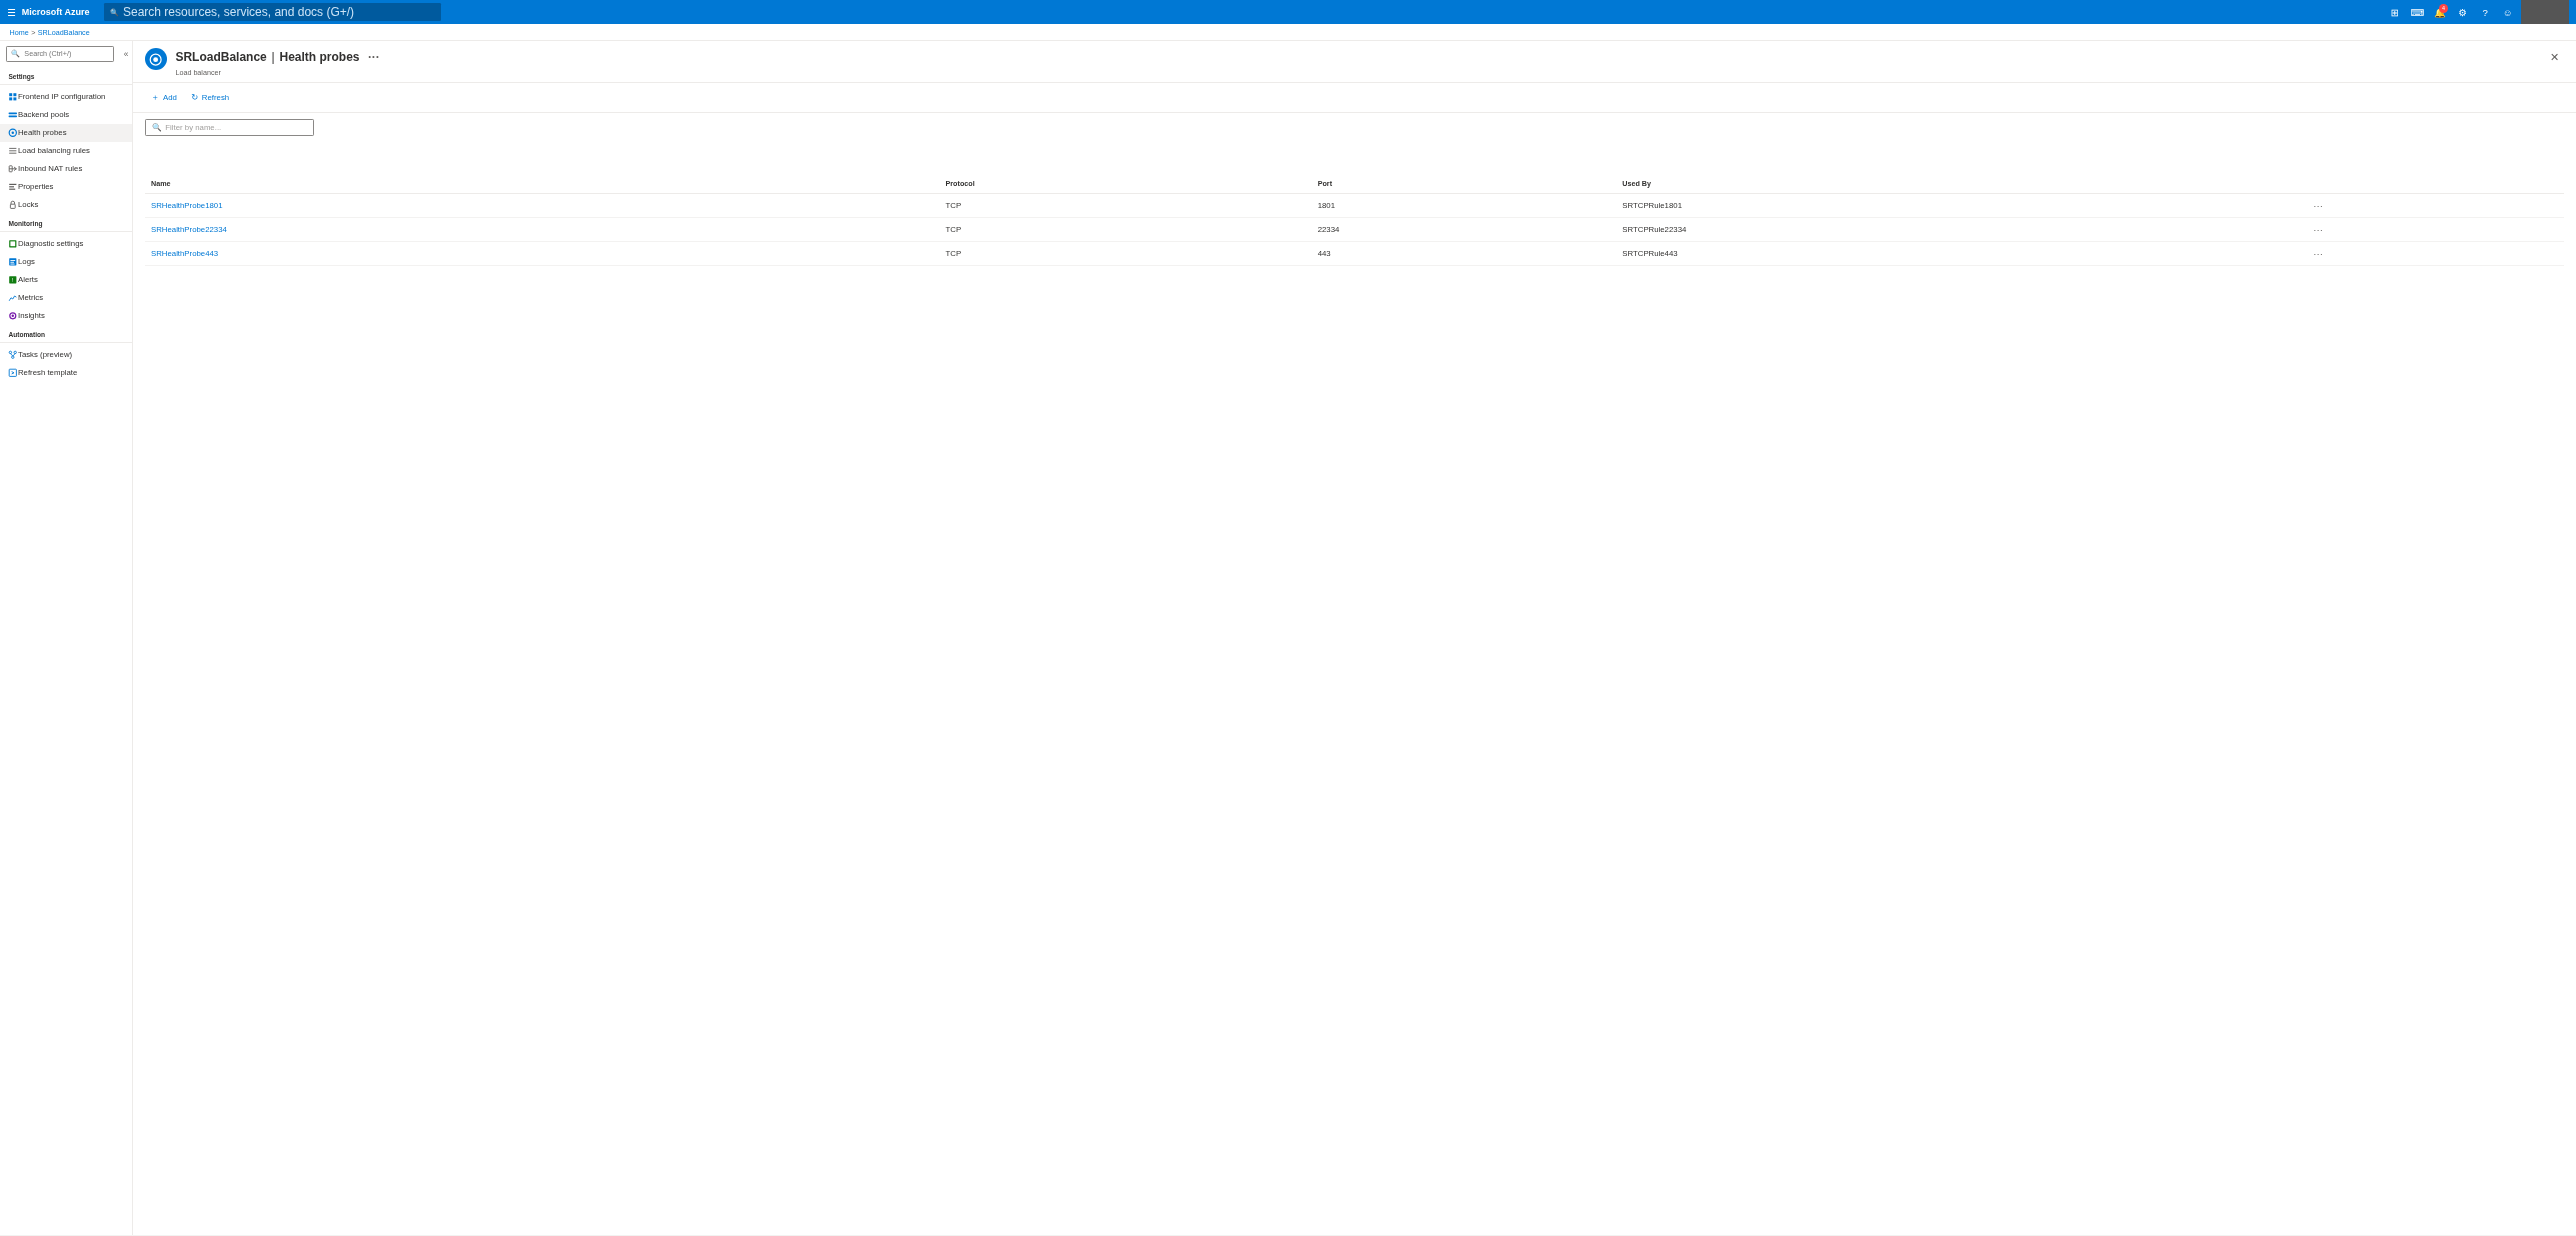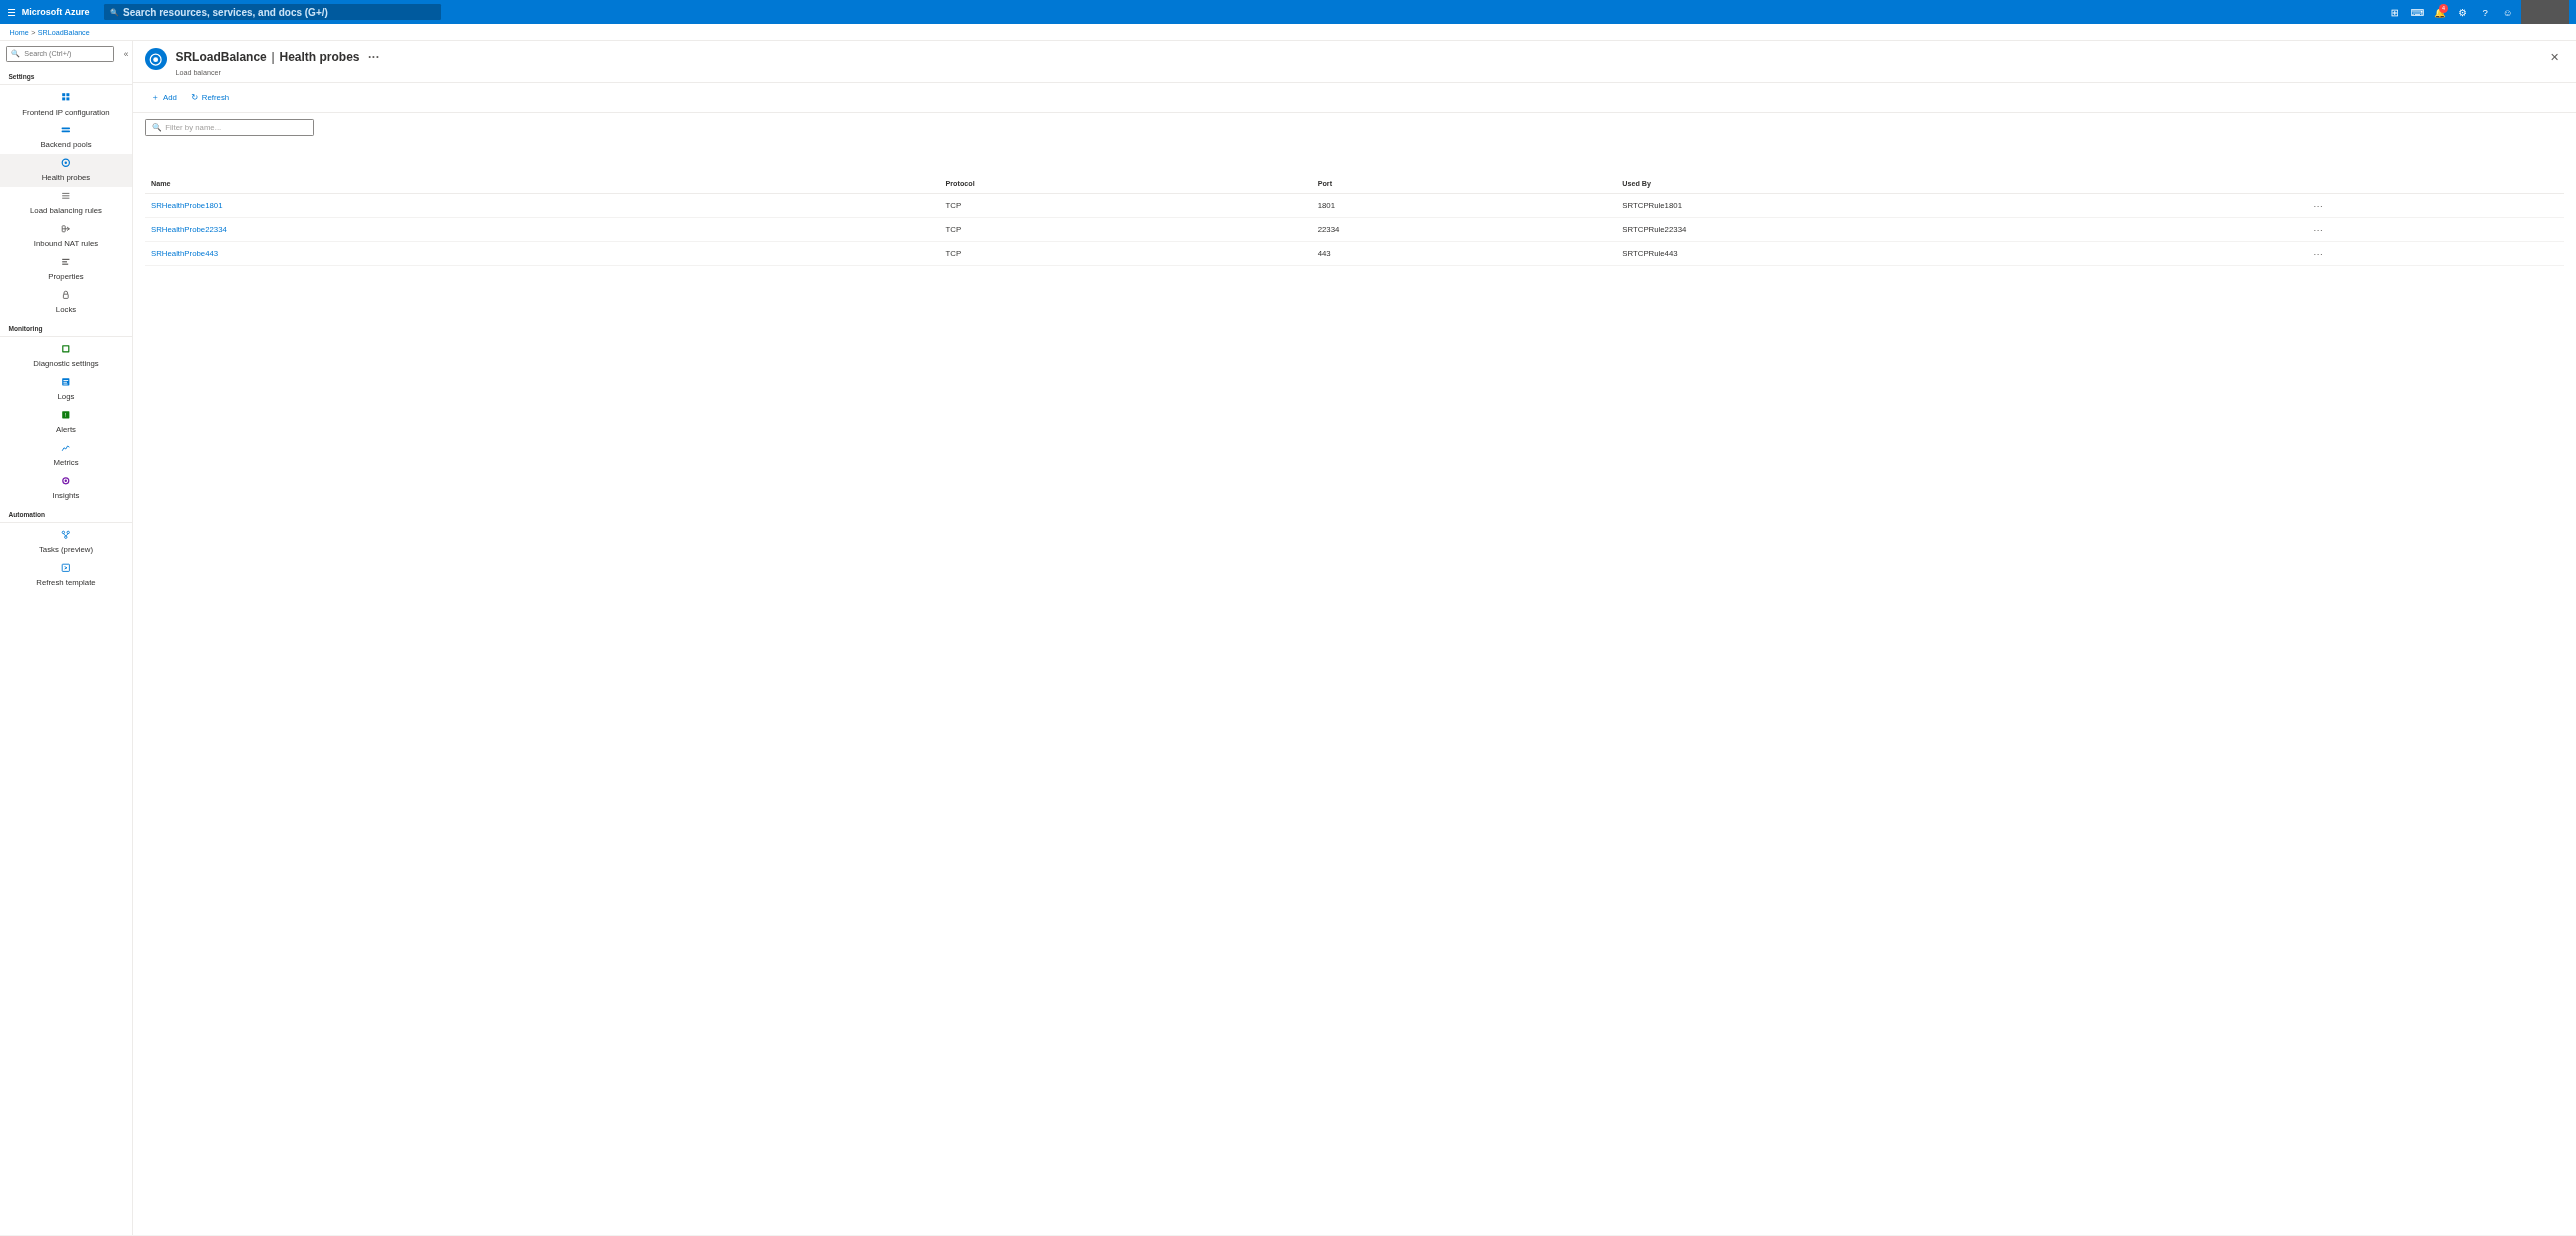--- a/index.html
+++ b/index.html
@@ -27,23 +27,22 @@
       padding: 2.4px 6px;
       gap: 3.6px;
       color: #cce4f7;
       font-size: 7.2px;
     }
     .search-bar input {
       background: transparent;
       border: none;
       outline: none;
       color: #cce4f7;
-      font-size: 10px;
+      font-size: 12px;
       width: 100%;
-      font-weight: bold;
     }
     .search-bar input::placeholder { color: #cce4f7; }
     .nav-icons {
       margin-left: auto;
       display: flex;
       align-items: center;
       gap: 3.6px;
     }
     .nav-icon-btn {
       width: 19px; height: 19px;
@@ -147,24 +146,22 @@
     .sidebar-divider {
       border: none;
       border-top: 0.6px solid #edebe9;
       margin: 2.4px 0;
     }
     .sidebar-item {
       display: flex;
       align-items: center;
       padding: 4.2px 8.4px;
       cursor: pointer;
-      gap: 6px;
       color: #323130;
       font-size: 7.8px;
-      flex-direction: column;
     }
     .sidebar-item.active { background: #f3f2f1; font-weight: 500; }
     .sidebar-item .item-icon {
       width: 9.6px; height: 9.6px;
       display: flex; align-items: center; justify-content: center;
       flex-shrink: 0;
     }
 
     
     .resource-header {

